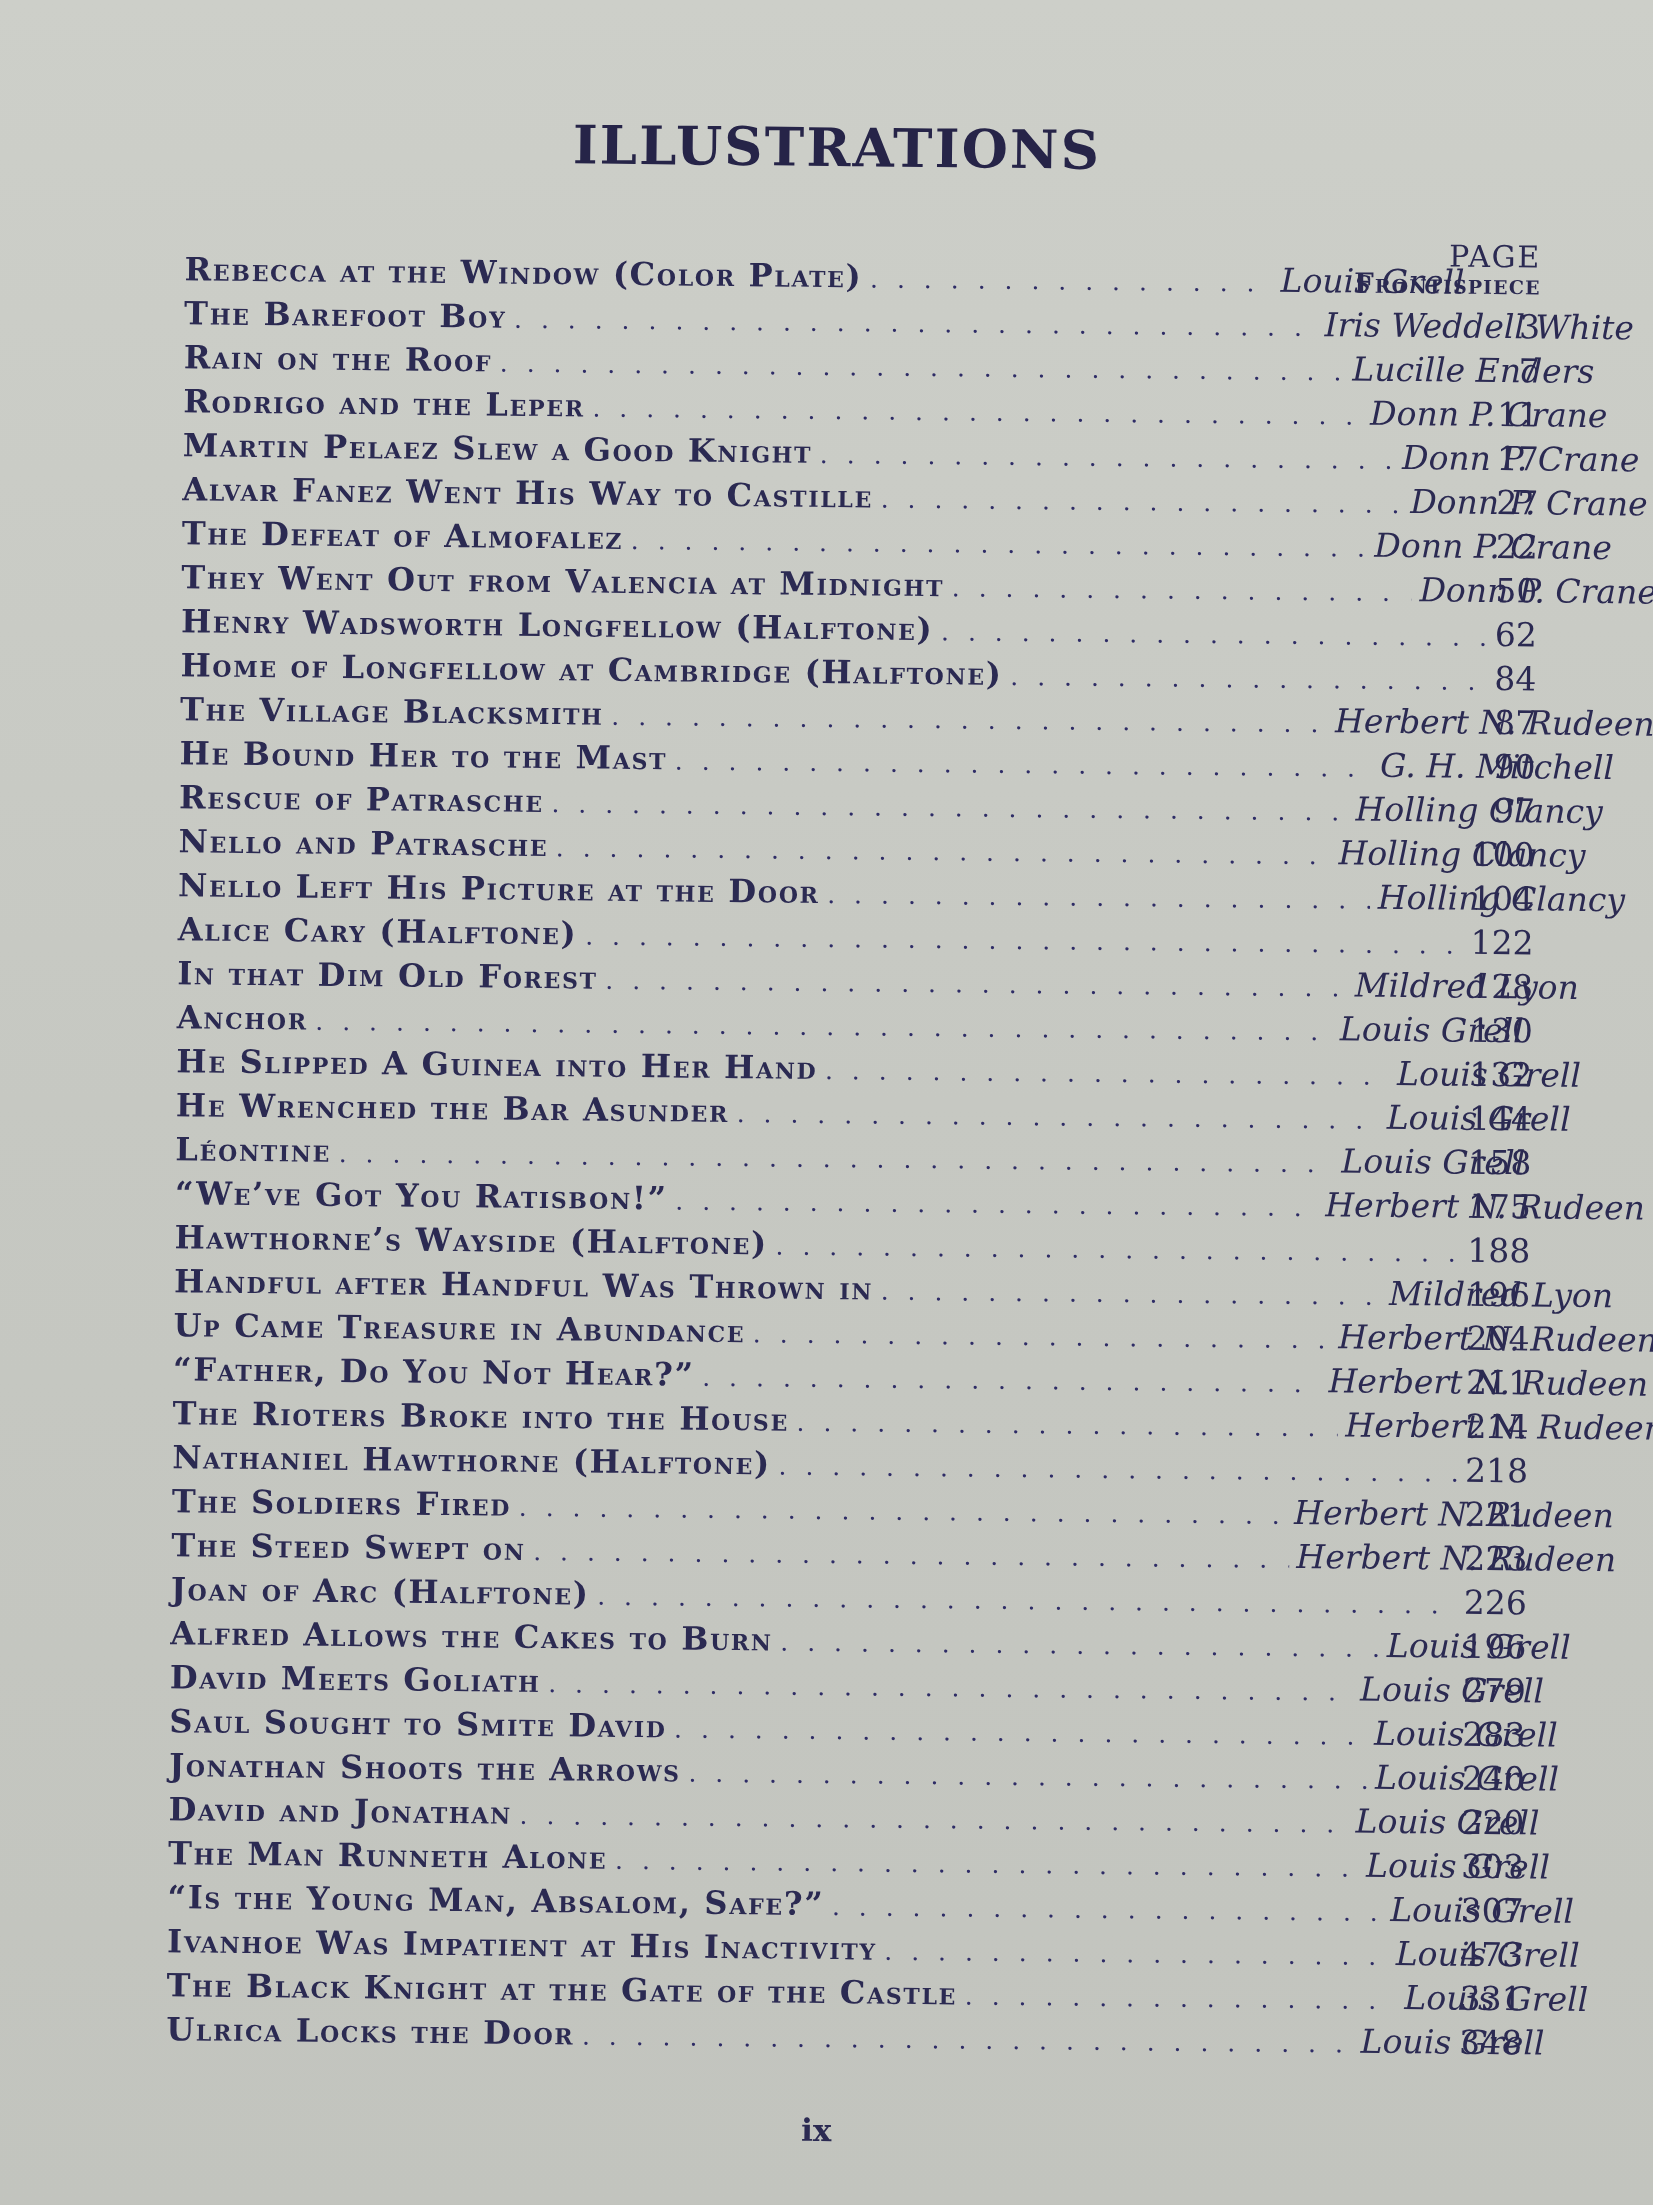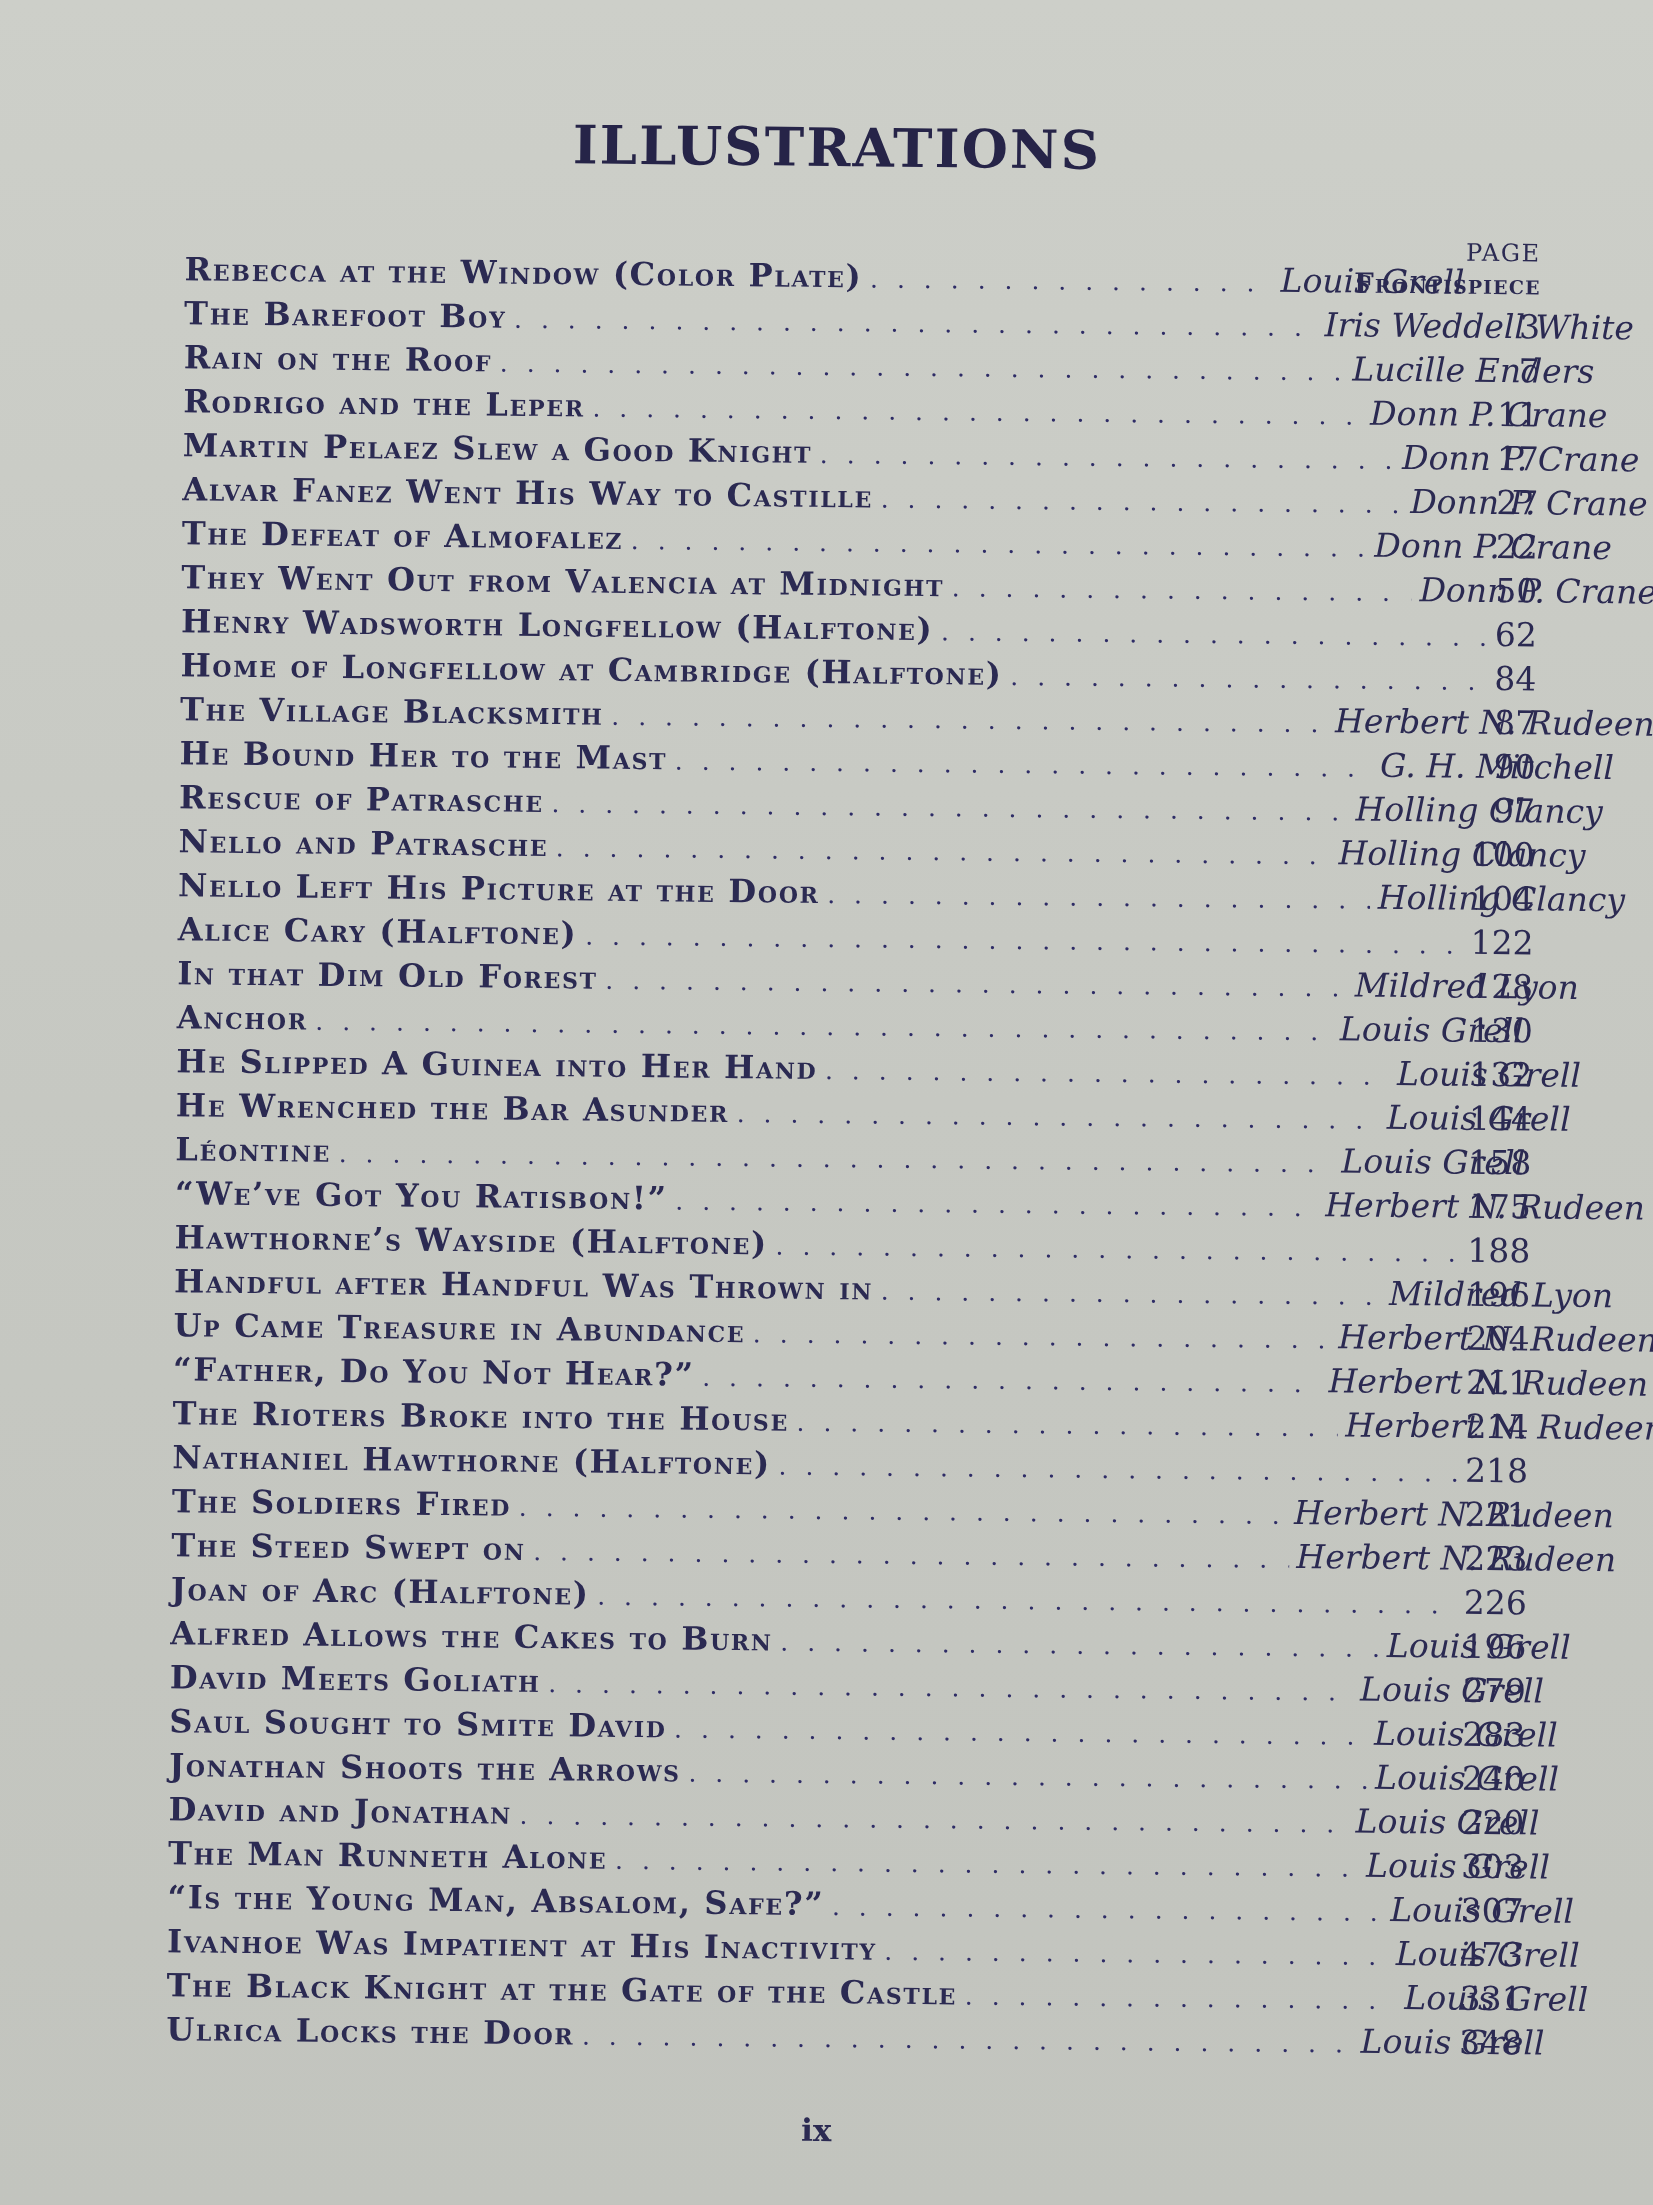--- a/index.html
+++ b/index.html
@@ -29,21 +29,21 @@
     }
     .row {
       display: flex; align-items: baseline;
       height: 44px;
       font-size: 32px;
       white-space: nowrap;
     }
     .header-row { height: 24px; }
     .page-label {
       margin-left: auto;
-      font-size: 24px; letter-spacing: 1.7px;
+      font-size: 30px; letter-spacing: 1.7px;
       font-variant: small-caps;
     }
     .entry-title {
       font-variant: small-caps;
       font-weight: bold;
       letter-spacing: 1.7px;
       font-family: "DejaVu Serif", serif;
       font-size: 32px;
     }
     .leader {

